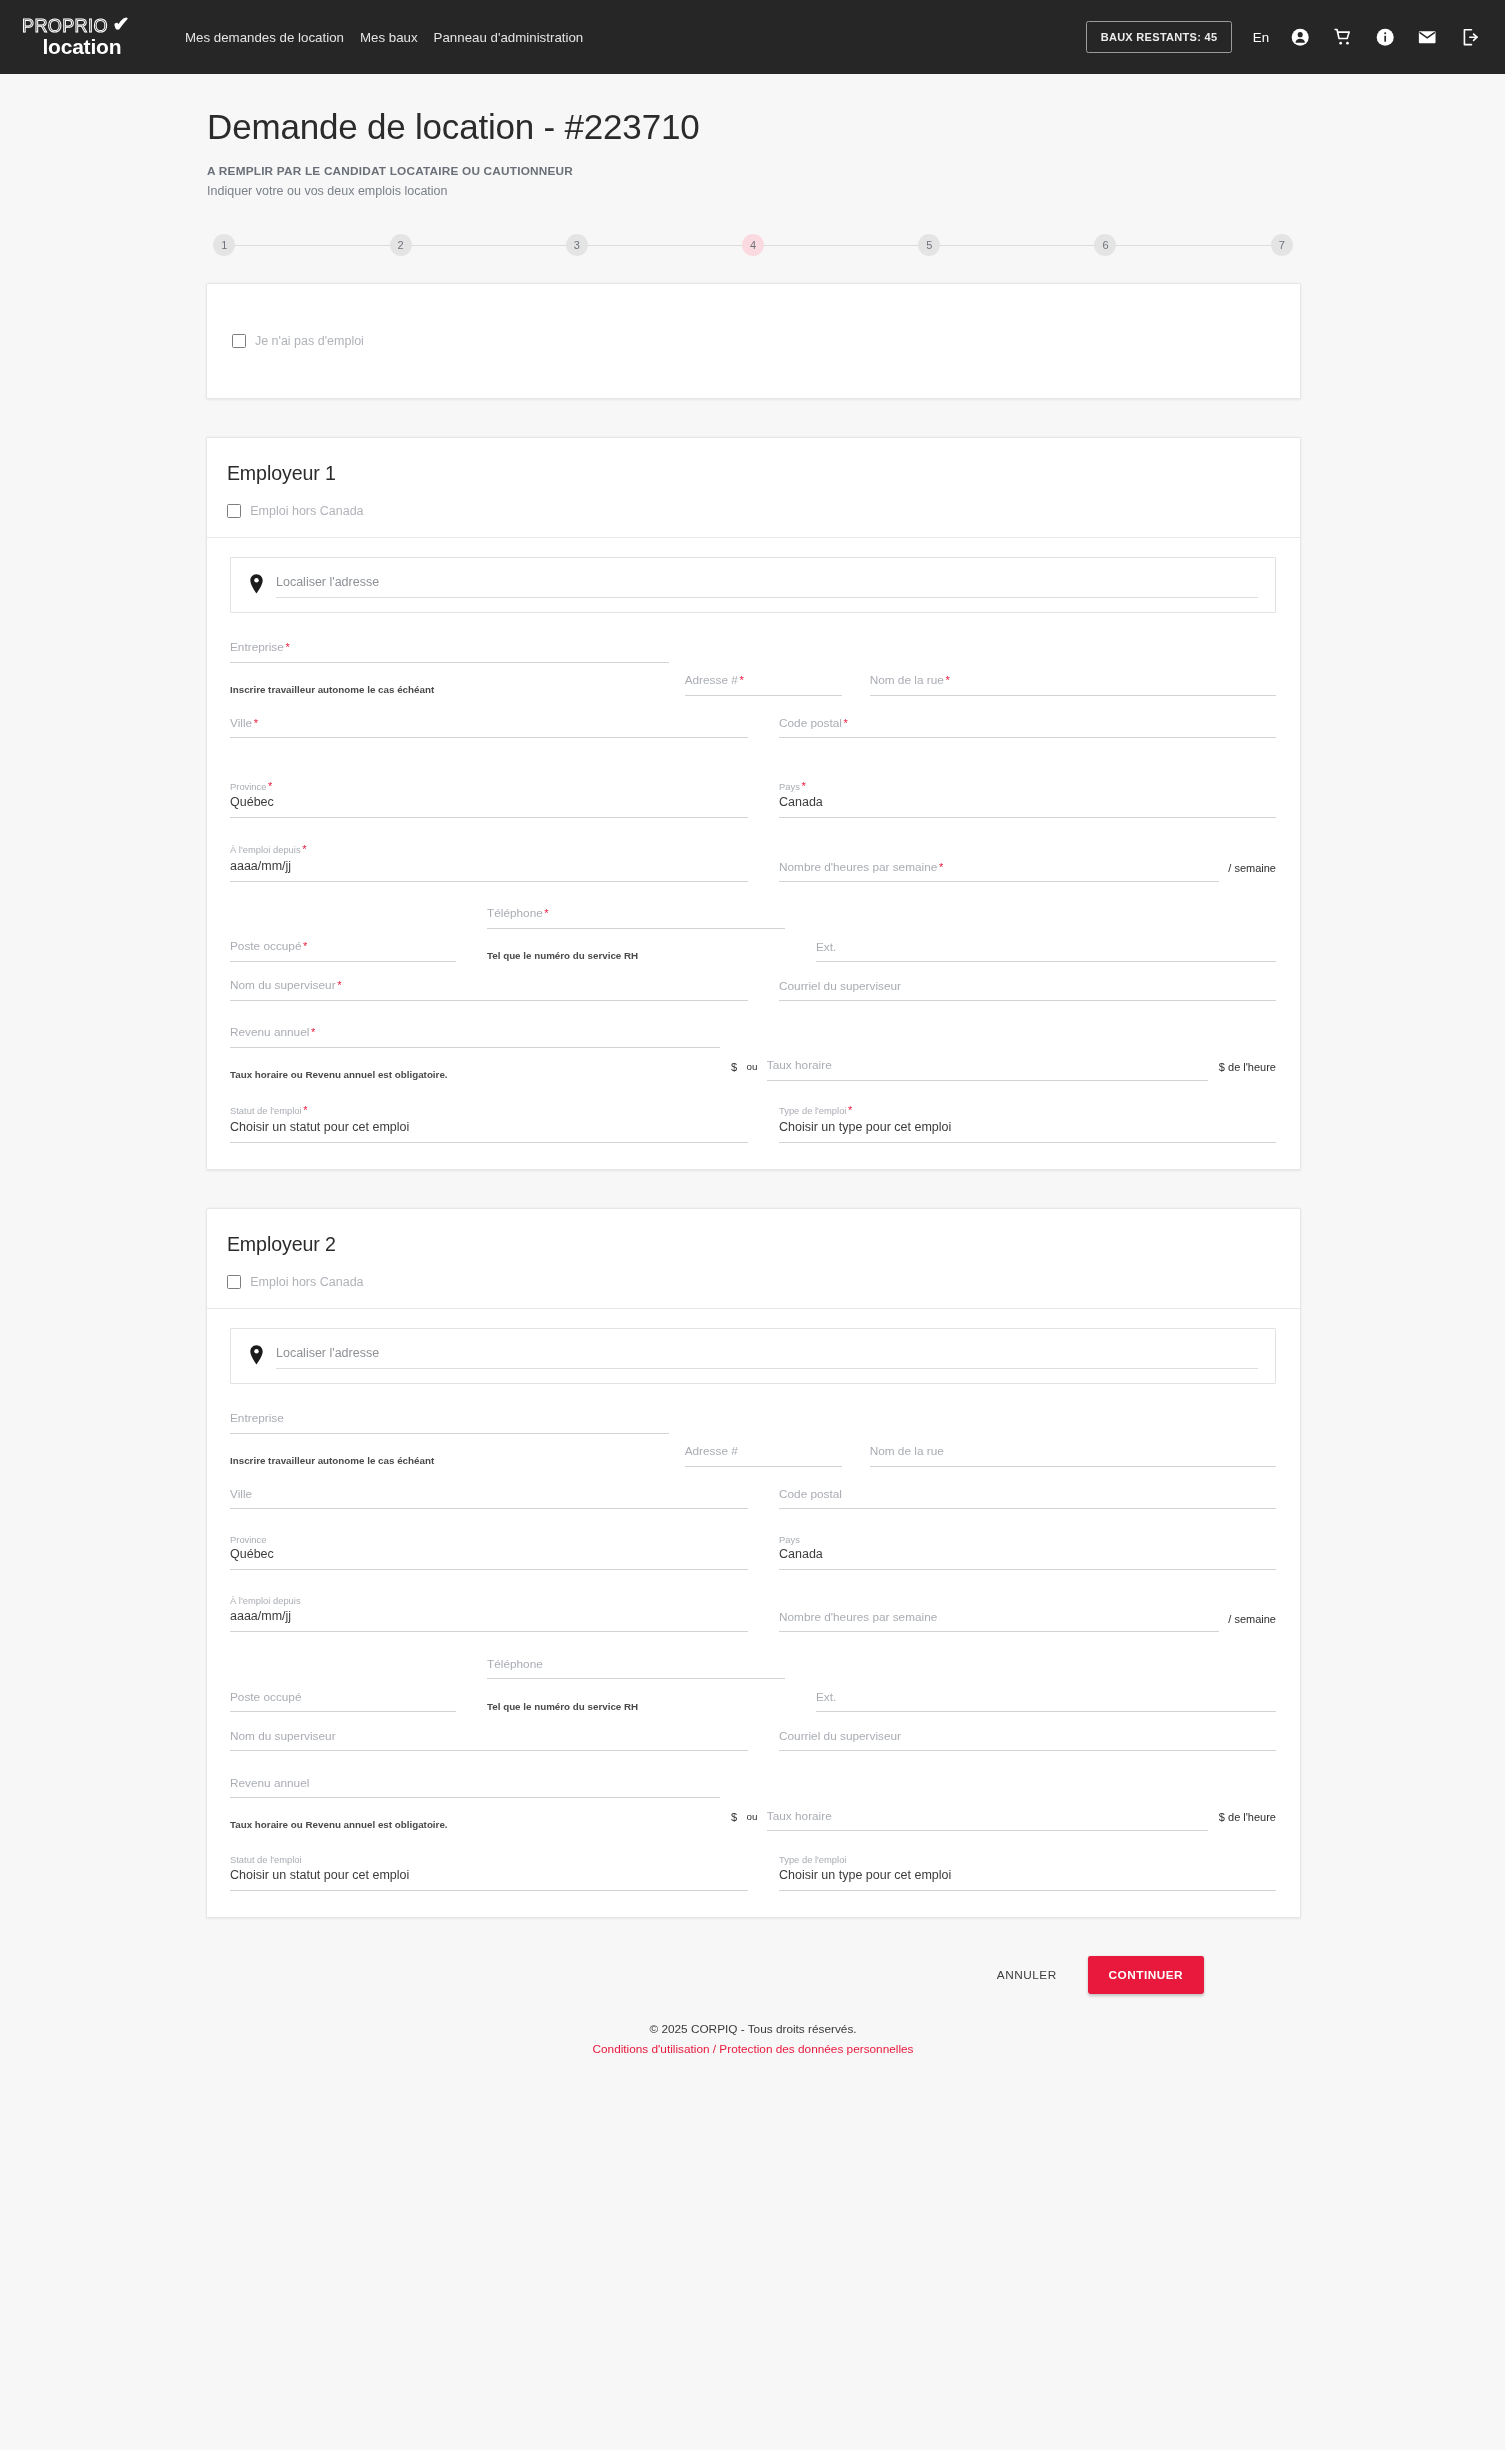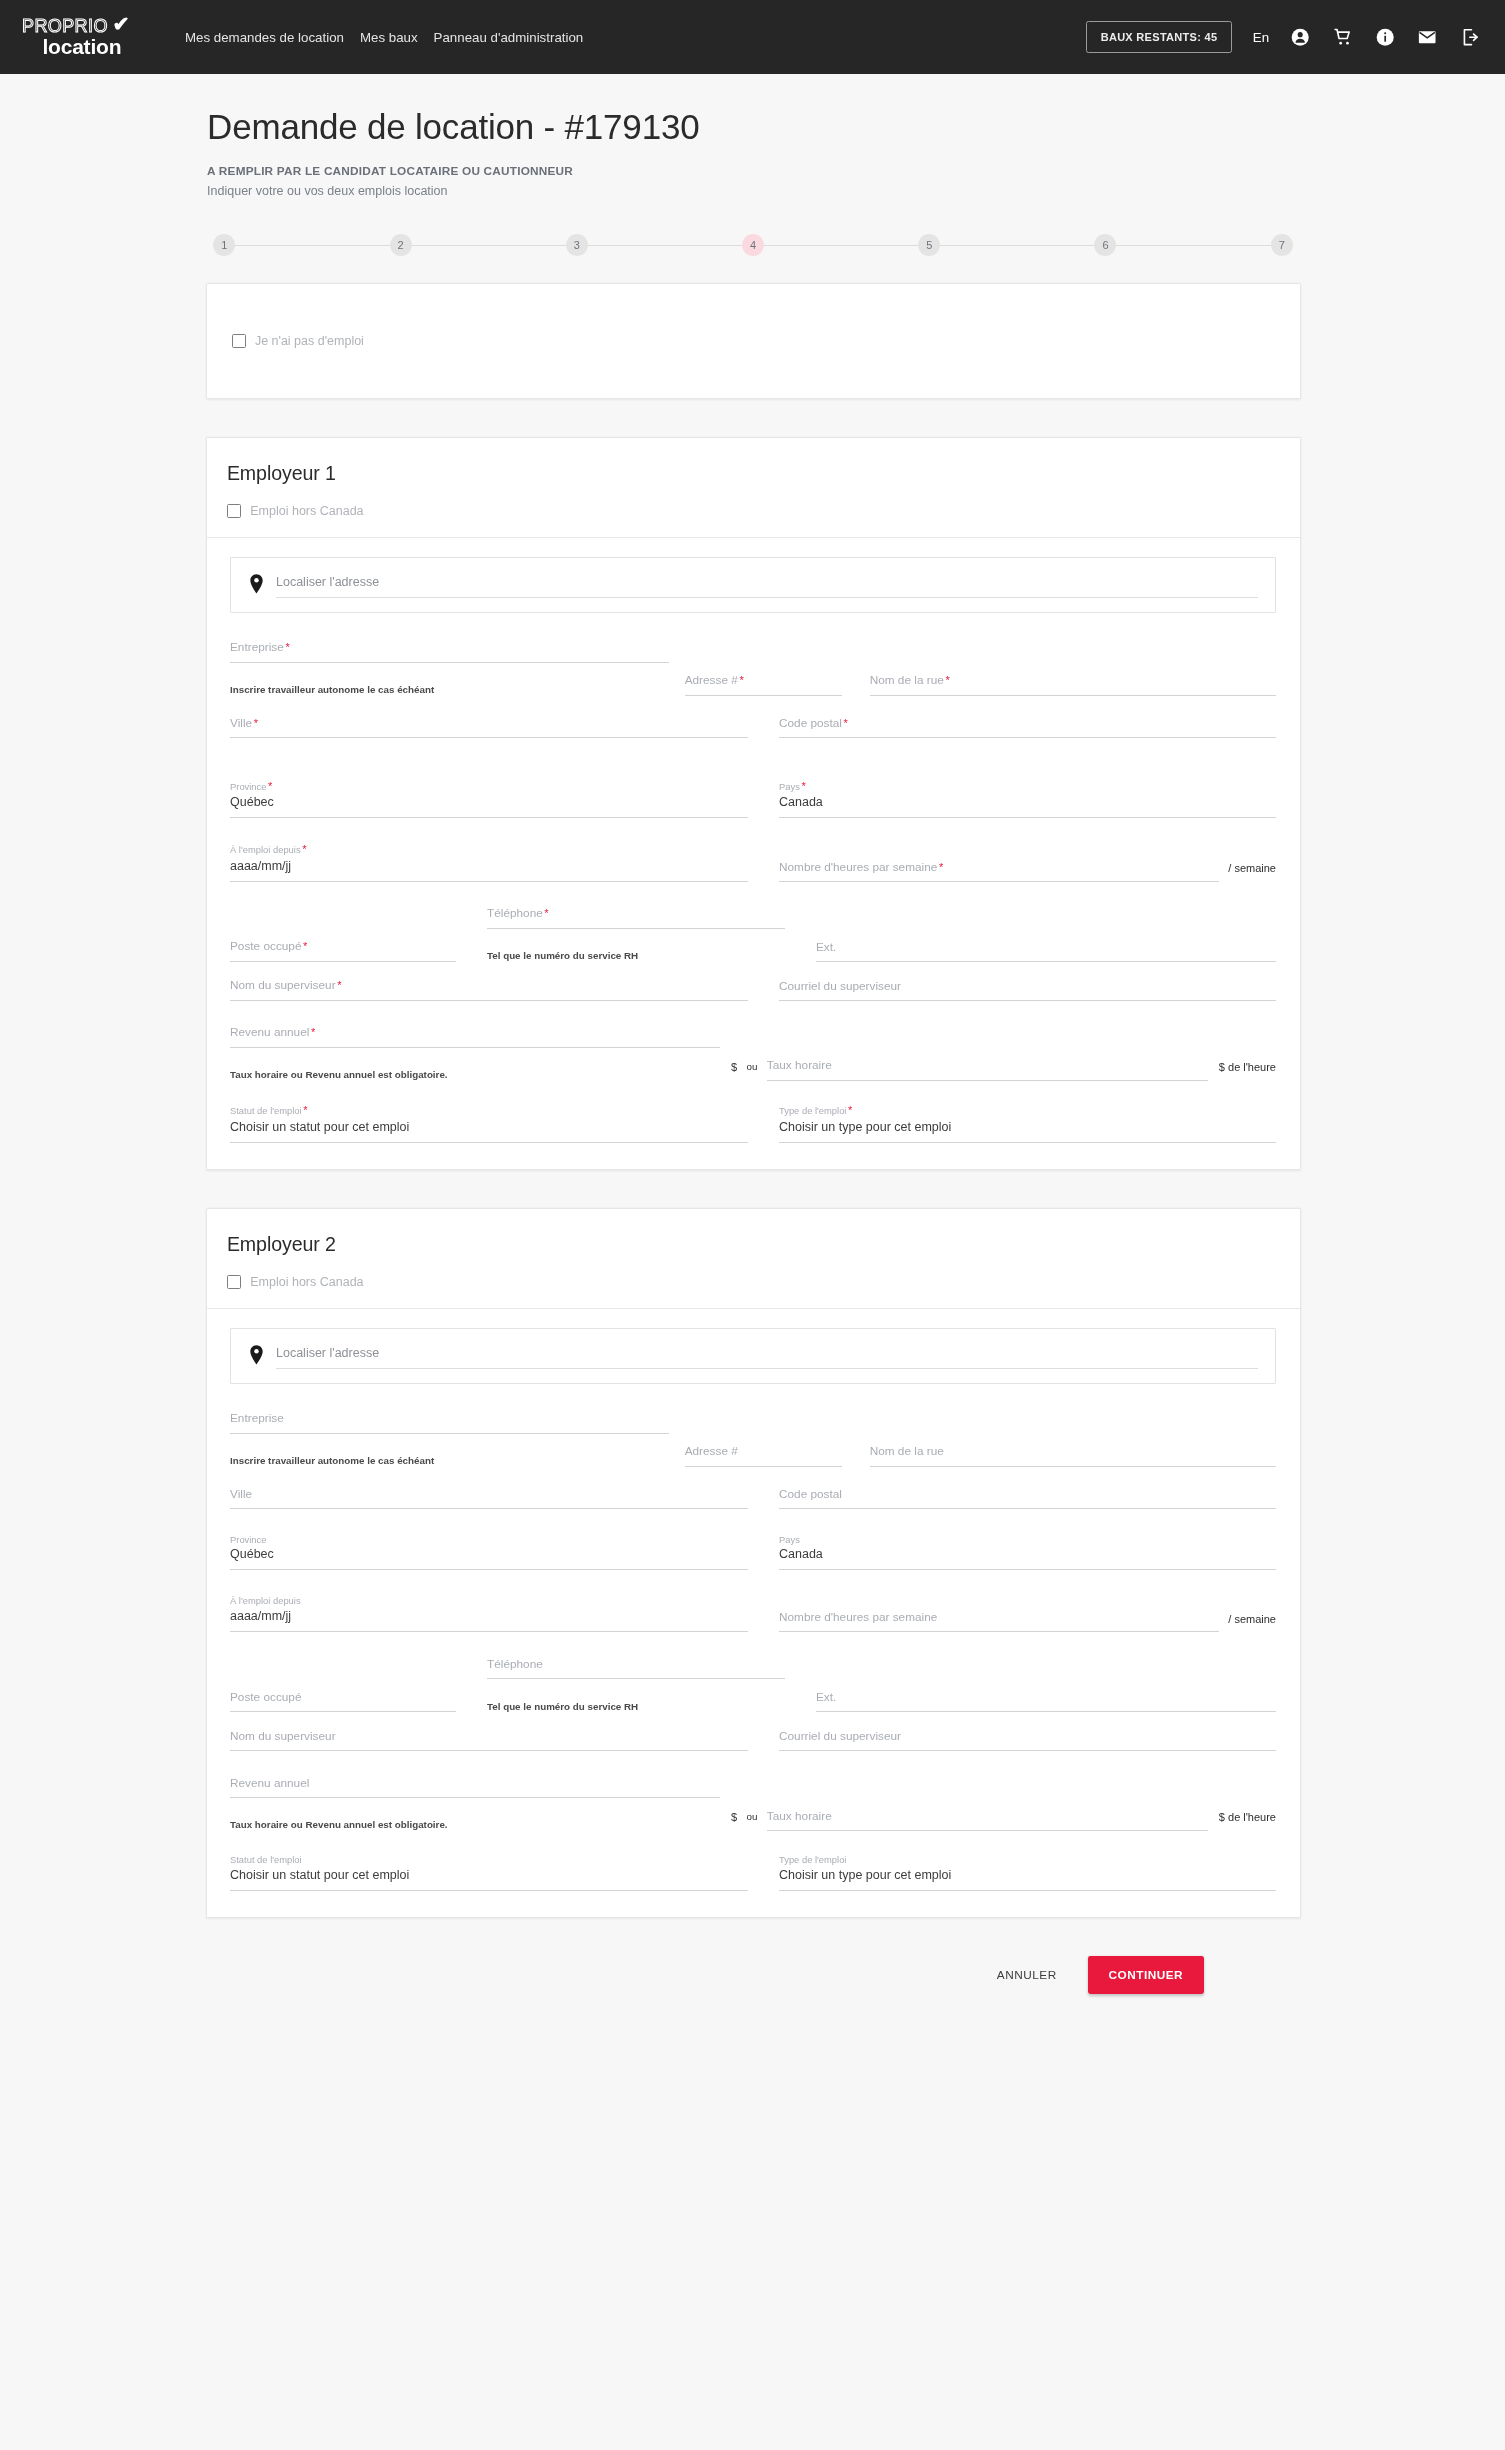--- a/index.html
+++ b/index.html
@@ -265,21 +265,21 @@
         <path d="M16 8.3l4 3.7-4 3.7"></path>
         <path d="M20 12h-8.5"></path>
       </svg>
     </span>
   </div>
 </div>
 
 <div class="page">
   <div class="content">
 
-    <h1 class="page-title">Demande de location - #179130</h1>
+    <h1 class="page-title">Demande de location - #223710</h1>
     <div class="subtitle-strong">A REMPLIR PAR LE CANDIDAT LOCATAIRE OU CAUTIONNEUR</div>
     <div class="subtitle-light">Indiquer votre ou vos deux emplois location</div>
 
     <div class="stepper">
       <div class="step-circle">1</div>
       <div class="step-bar"></div>
       <div class="step-circle">2</div>
       <div class="step-bar"></div>
       <div class="step-circle">3</div>
       <div class="step-bar"></div>
@@ -675,14 +675,22 @@
       </div>
     </div>
 
     <div class="actions">
       <button class="btn-cancel">ANNULER</button>
       <button class="btn-continue">CONTINUER</button>
     </div>
 
   </div>
 
+  <div class="footer">
+    <div class="footer-copy">© 2025 CORPIQ - Tous droits réservés.</div>
+    <div class="footer-links">
+      <a>Conditions d'utilisation</a>
+      <span class="footer-sep">/</span>
+      <a>Protection des données personnelles</a>
+    </div>
+  </div>
 </div>
 
 
 </body></html>

